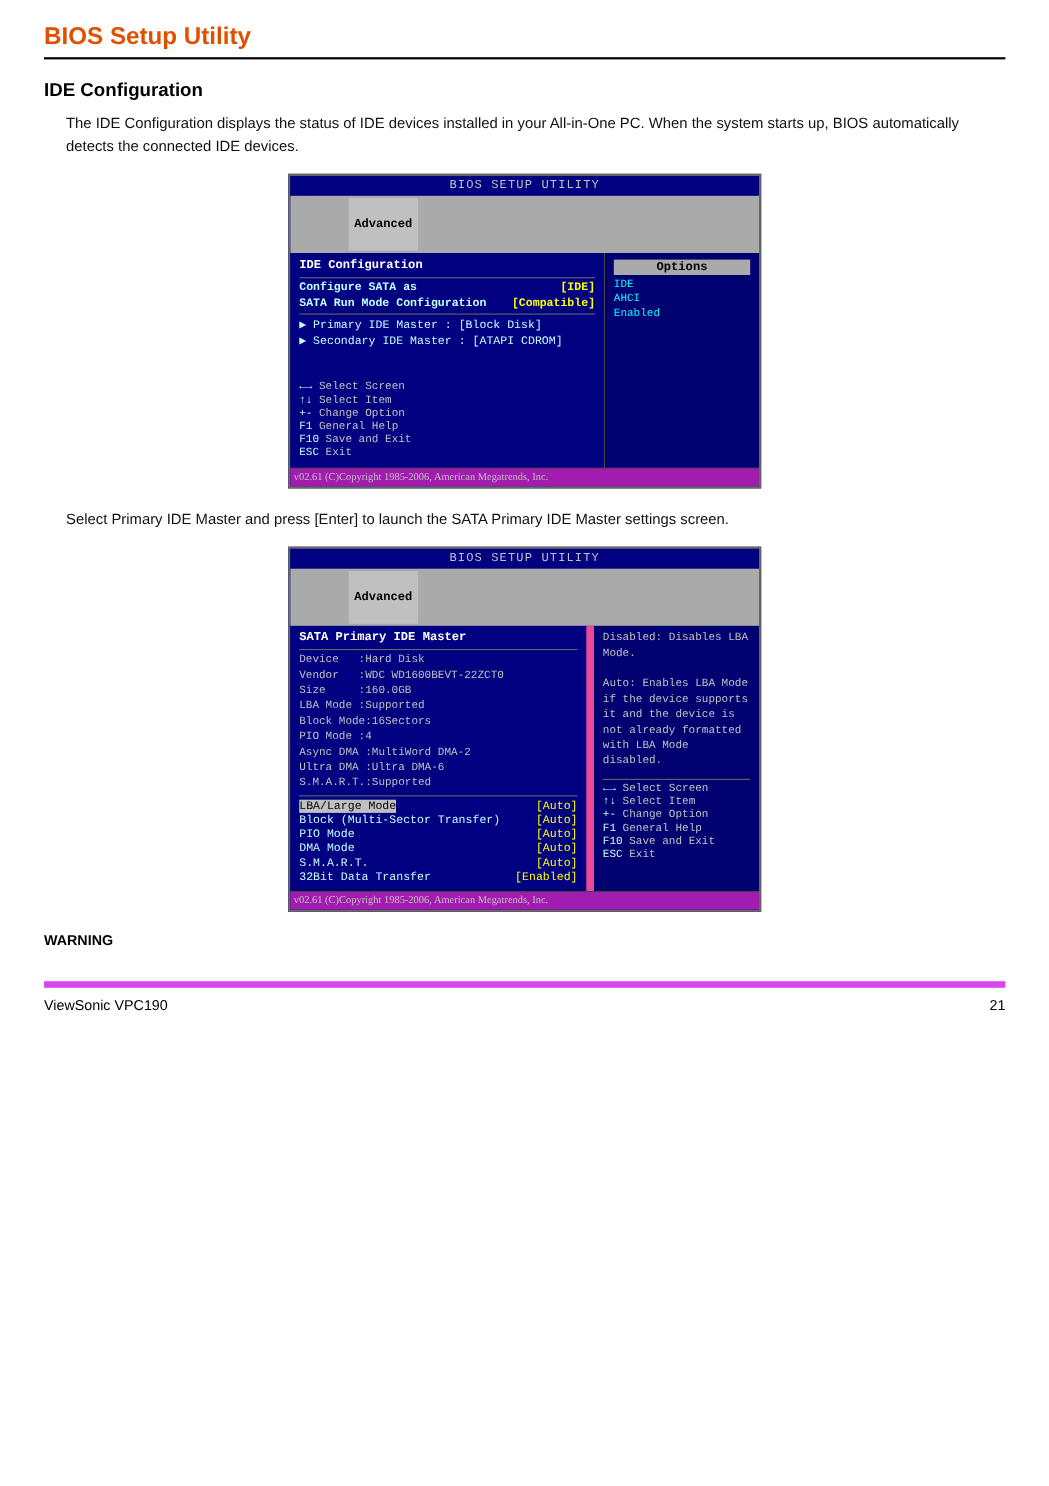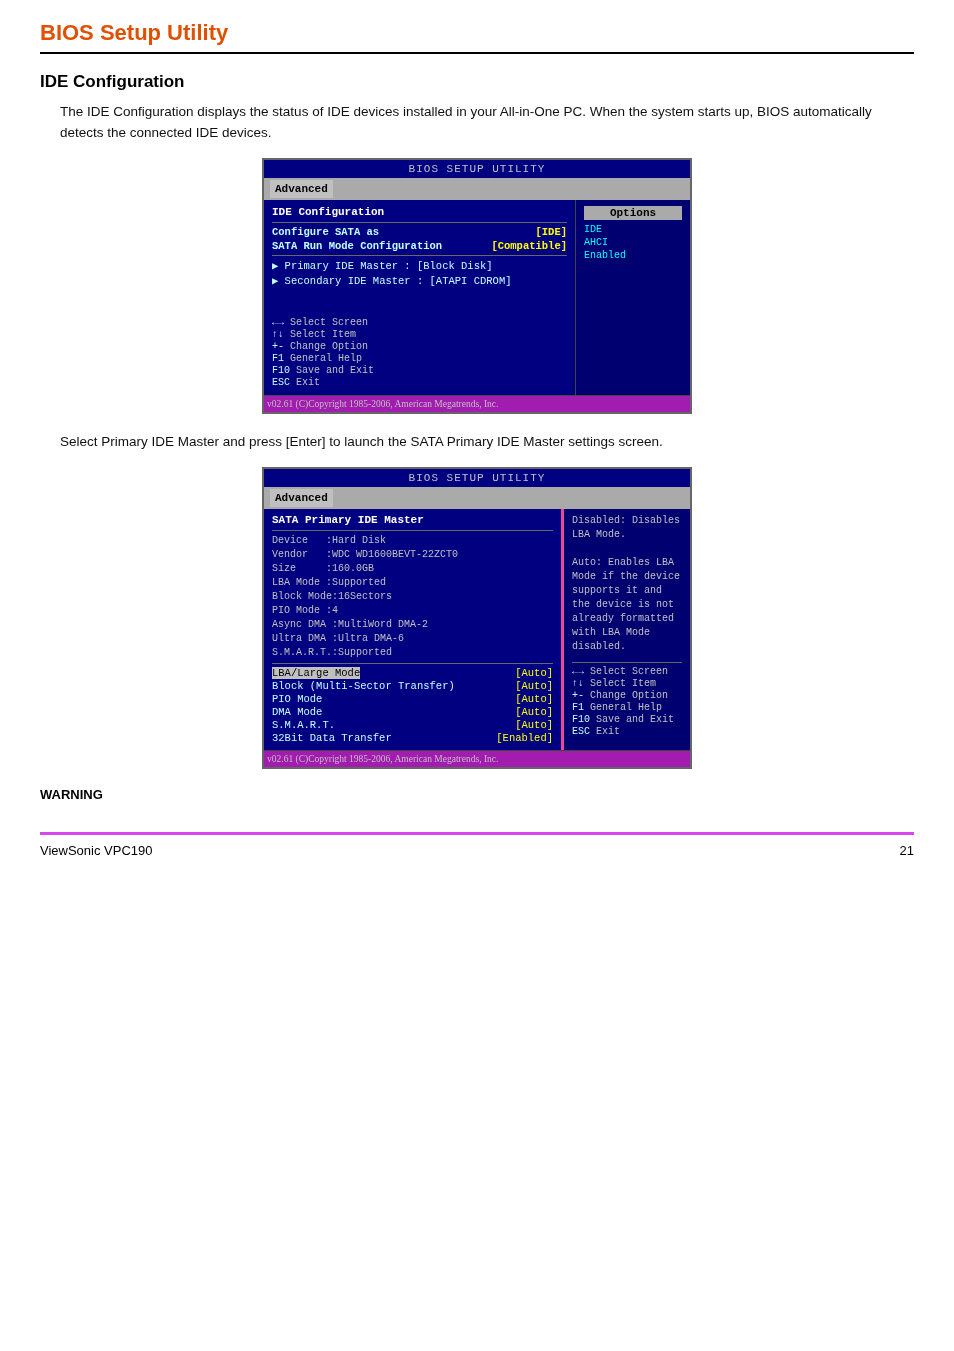--- a/index.html
+++ b/index.html
@@ -64,40 +64,41 @@
     .bios-tab-bar {
       background: #aaaaaa;
       color: #000;
       padding: 2px 6px;
       font-size: 11px;
     }
 
     .bios-tab-active {
       background: #c0c0c0;
       color: #000;
-      padding: 3px 5px;
+      padding: 18px 5px;
       display: inline-block;
       font-weight: bold;
+      margin-left: 47px;
     }
 
     .bios-body {
       display: flex;
       flex-direction: row;
       padding: 0;
     }
 
     .bios-left {
       flex: 1;
       padding: 6px 8px;
       border-right: 1px solid #444;
       background: #000080;
     }
 
     .bios-right {
-      width: 114px;
+      width: 140px;
       padding: 6px 8px;
       background: #000070;
     }
 
     .bios-section-title {
       color: #ffffff;
       font-weight: bold;
       font-size: 11px;
       margin-bottom: 4px;
     }
@@ -182,25 +183,25 @@
 
     .bios2-body {
       display: flex;
       flex-direction: row;
     }
 
     .bios2-left {
       flex: 1;
       padding: 5px 8px;
       background: #000080;
-      border-right: 3px solid #ec4899;
+      border-right: 7px solid #ec4899;
     }
 
     .bios2-right {
-      width: 126px;
+      width: 150px;
       padding: 5px 8px;
       background: #000070;
     }
 
     .bios2-device-info {
       font-size: 10px;
       color: #c0c0c0;
       margin-bottom: 2px;
       line-height: 1.4;
     }
@@ -234,21 +235,21 @@
     .bios-separator {
       border-top: 1px solid #666;
       margin: 3px 0;
     }
 
     .page-footer {
       display: flex;
       justify-content: space-between;
       align-items: center;
       margin-top: 30px;
-      border-top: 3px solid #d946ef;
+      border-top: 6px solid #d946ef;
       padding-top: 8px;
     }
 
     .page-footer-brand {
       font-size: 13px;
       font-weight: bold;
     }
 
     .page-footer-brand span {
       font-weight: normal;

